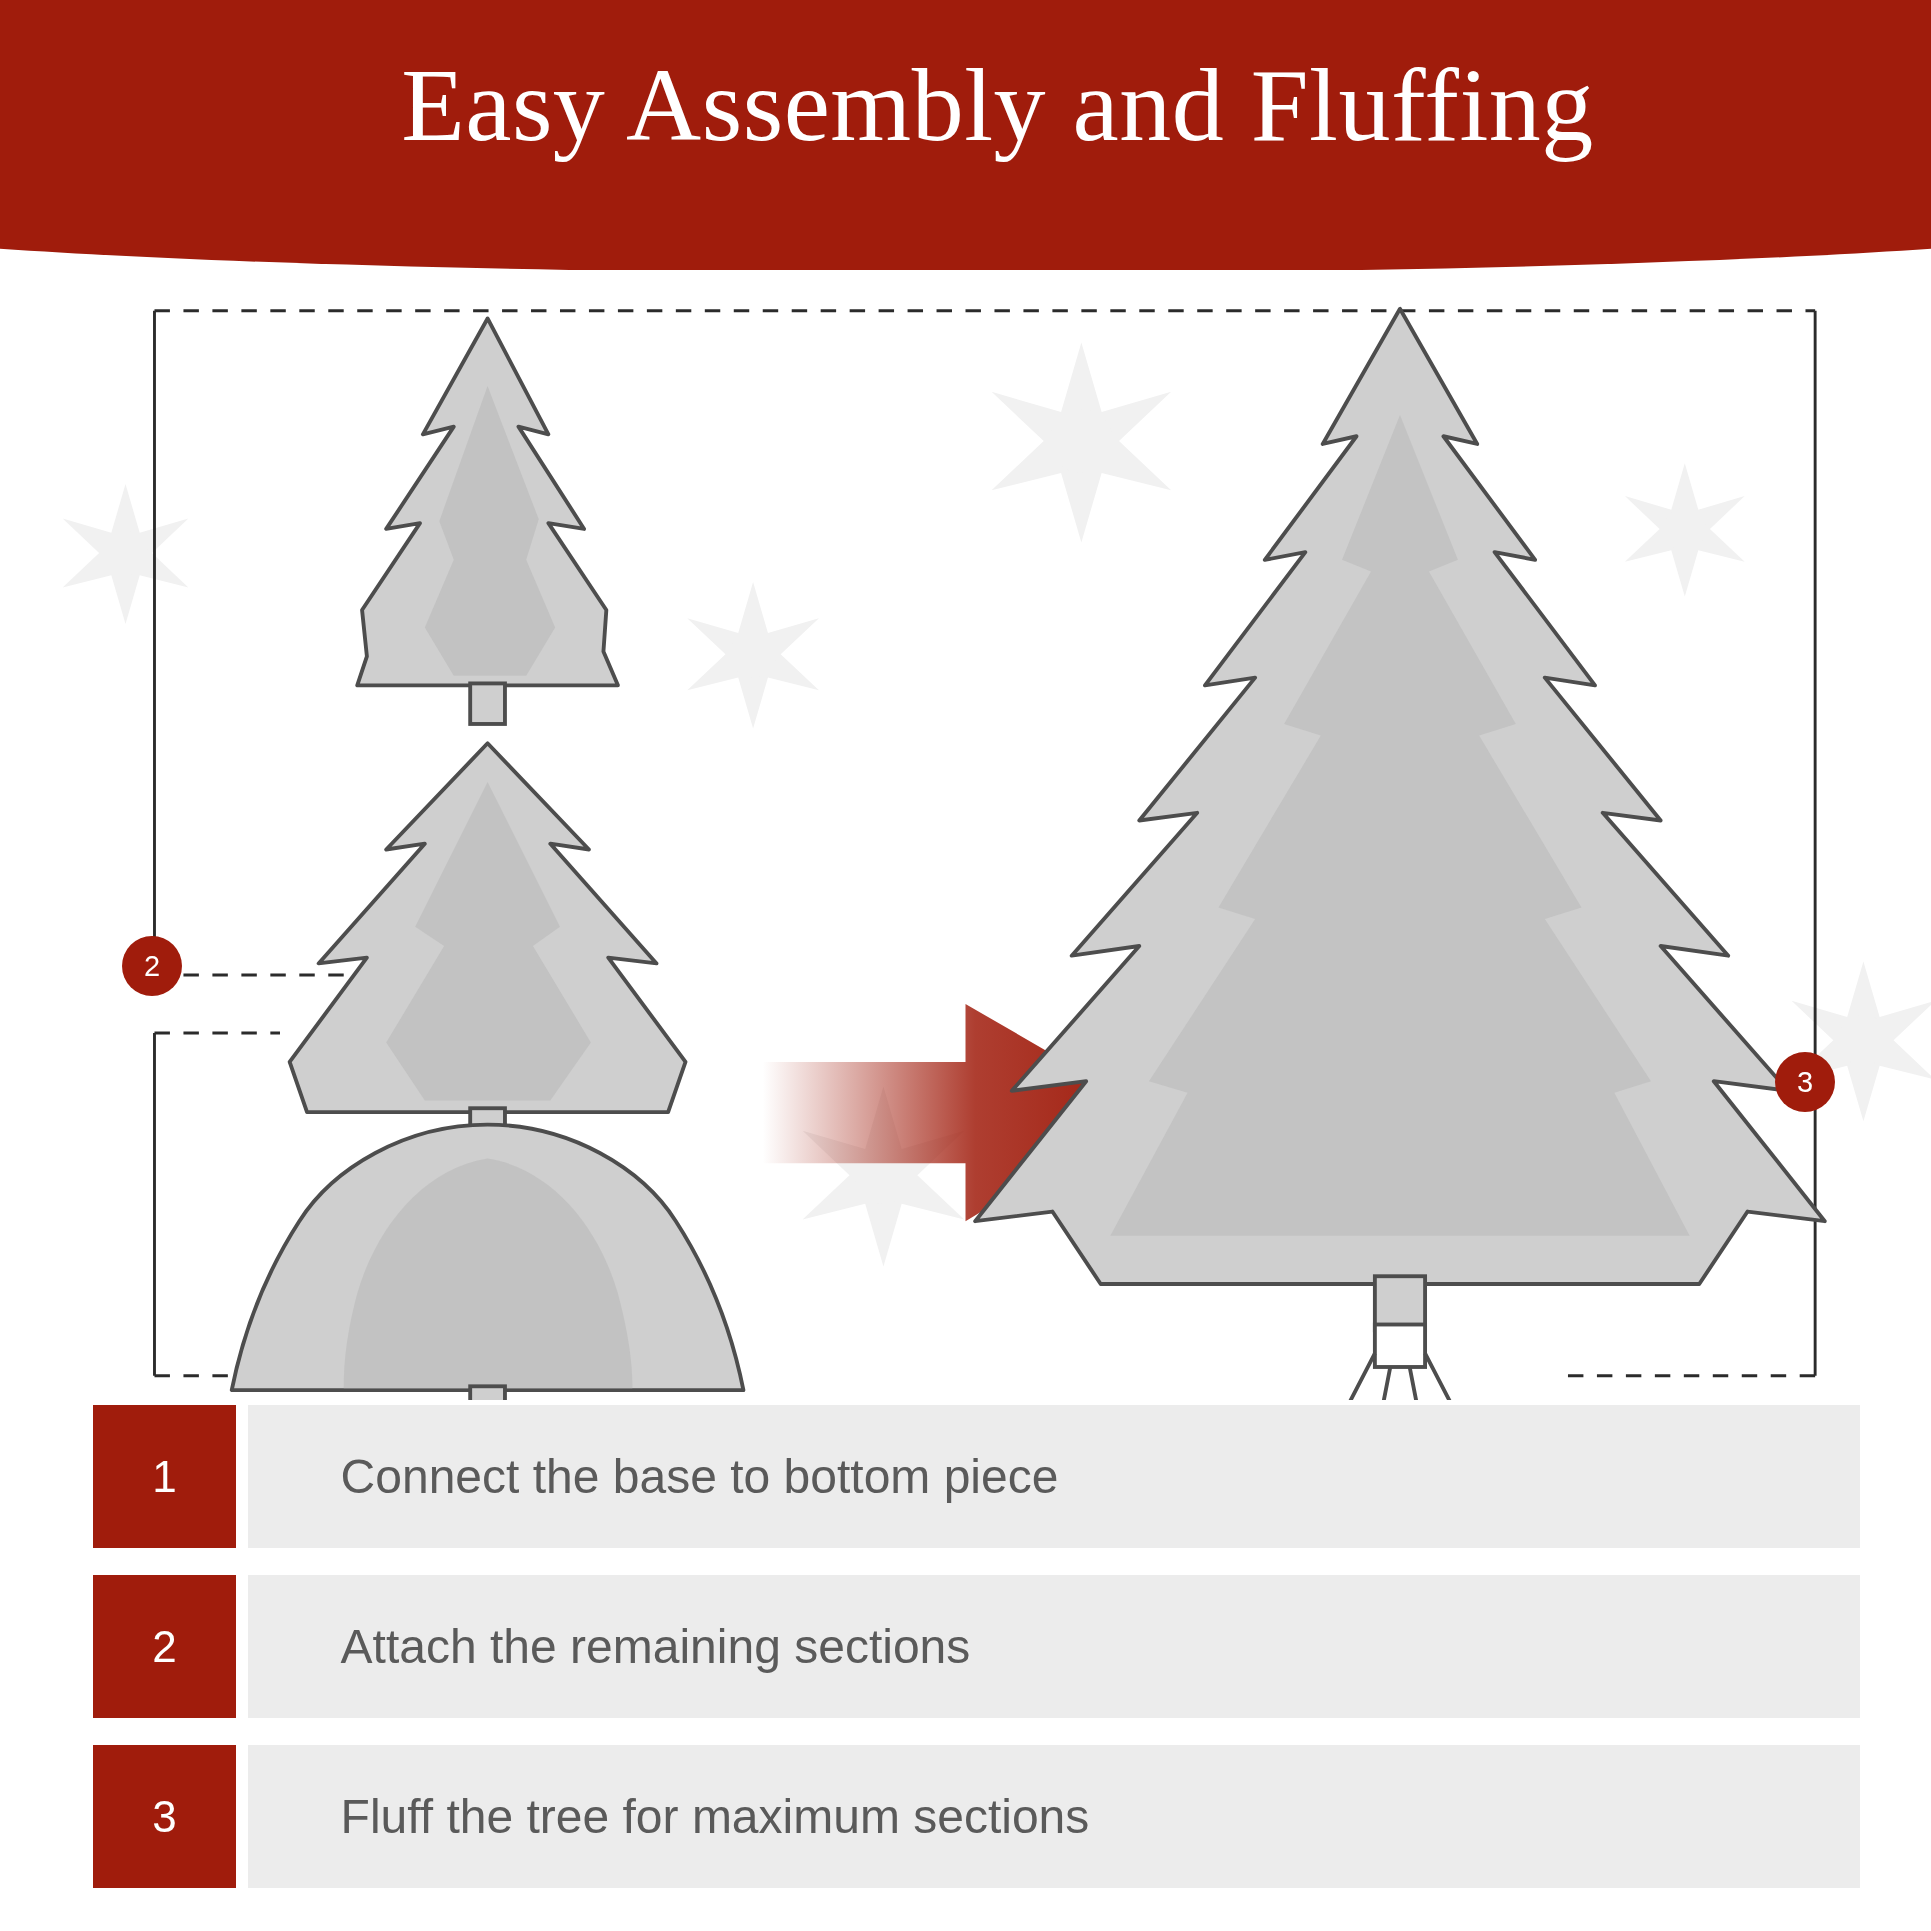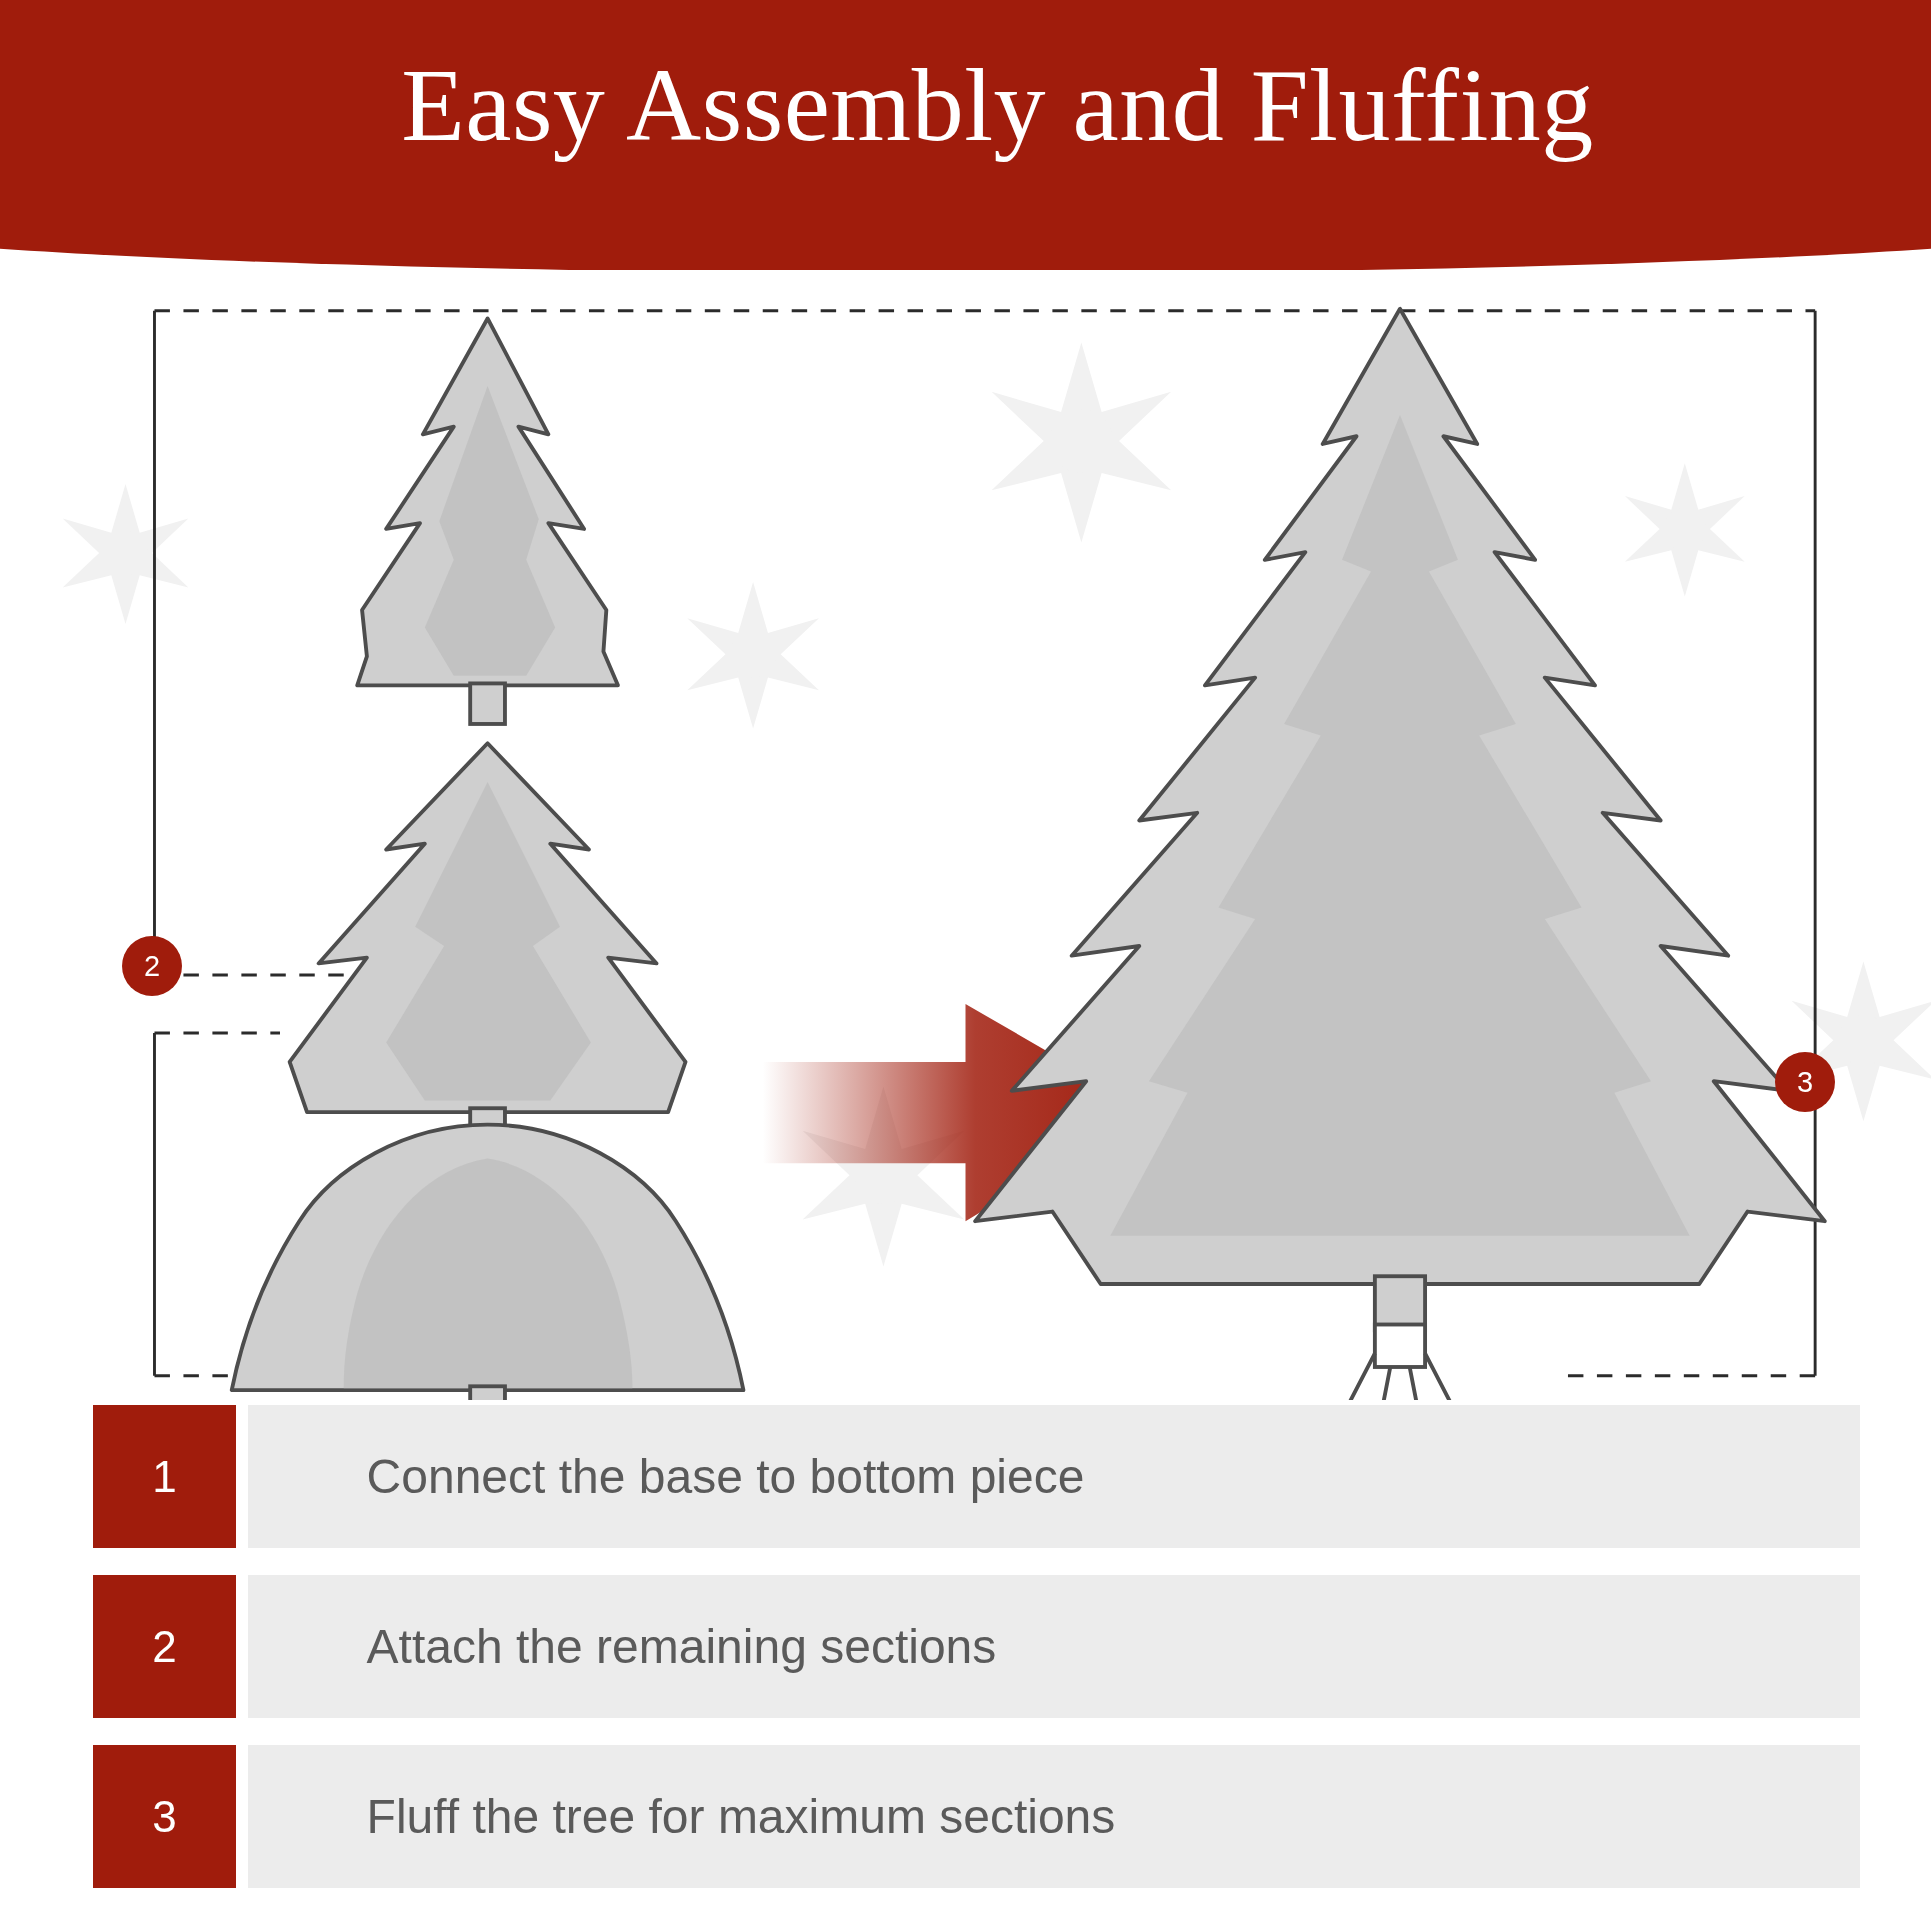--- a/index.html
+++ b/index.html
@@ -99,21 +99,21 @@
   .step-text-wrap {
     flex: 1;
     background: #ececec;
     display: flex;
     align-items: center;
     margin-left: 11.6px;
   }
   .step-text {
     color: #5a5a5a;
     font-size: 48px;
-    padding-left: 119px;
+    padding-left: 93px;
     font-family: "Liberation Sans", sans-serif;
   }
 </style>
 </head>
 <body>
 
 <div class="header">
   <svg class="header-bg" viewBox="0 0 2000 280" preserveAspectRatio="none">
     <path d="M0,0 L2000,0 L2000,258 C1500,292 500,292 0,258 Z" fill="#a01c0c"></path>
   </svg>

